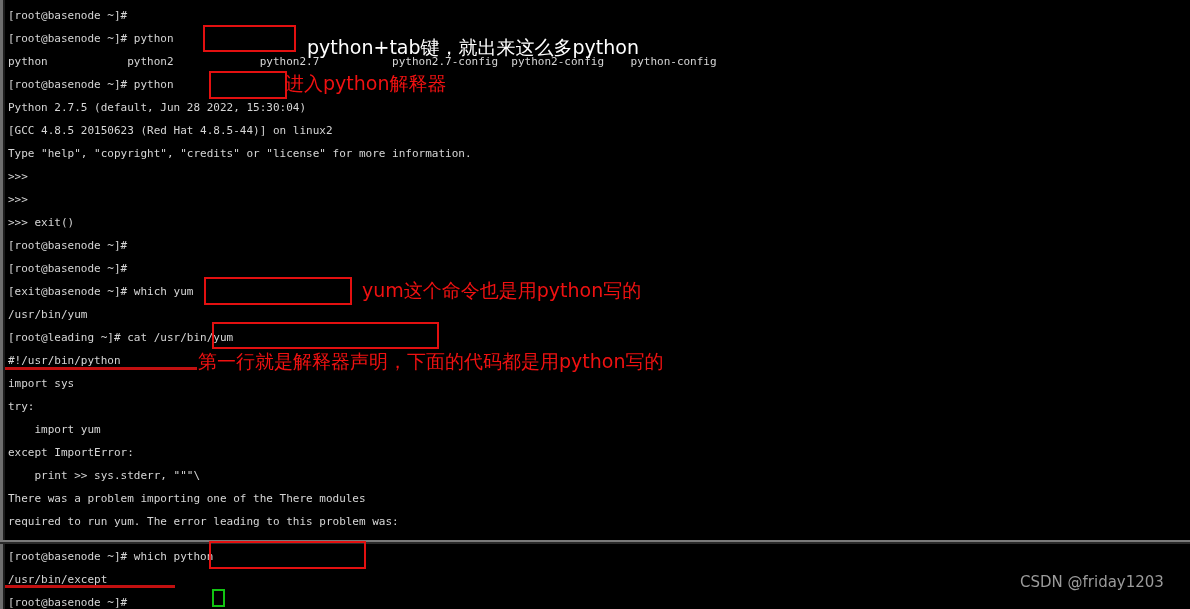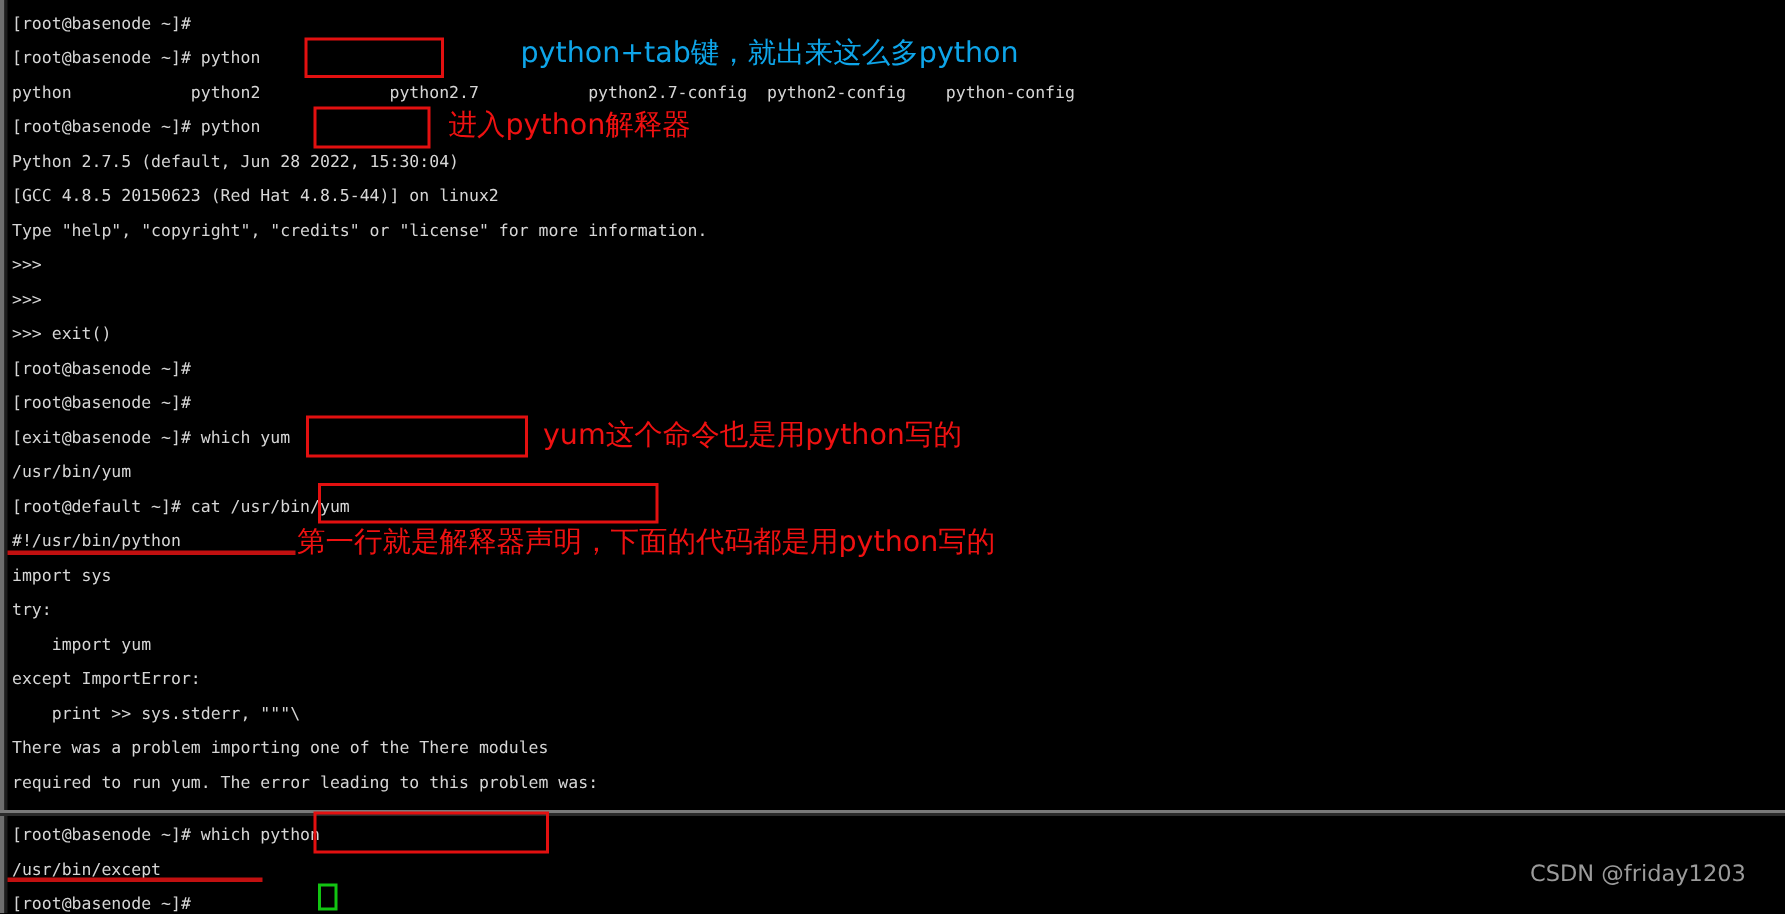--- a/index.html
+++ b/index.html
@@ -116,21 +116,21 @@
       <div class="term-line" style="top: 97px;">Python 2.7.5 (default, Jun 28 2022, 15:30:04)</div>
       <div class="term-line" style="top: 120px; text-align: right;">[GCC 4.8.5 20150623 (Red Hat 4.8.5-44)] on linux2</div>
       <div class="term-line" style="top: 143px;">Type "help", "copyright", "credits" or "license" for more information.</div>
       <div class="term-line" style="top: 166px;">&gt;&gt;&gt;</div>
       <div class="term-line" style="top: 189px;">&gt;&gt;&gt;</div>
       <div class="term-line" style="top: 212px;">&gt;&gt;&gt; exit()</div>
       <div class="term-line" style="top: 235px;">[root@basenode ~]#</div>
       <div class="term-line" style="top: 258px;">[root@basenode ~]#</div>
       <div class="term-line" style="top: 281px;">[exit@basenode ~]# which yum</div>
       <div class="term-line" style="top: 304px;">/usr/bin/yum</div>
-      <div class="term-line" style="top: 327px;">[root@default ~]# cat /usr/bin/yum</div>
+      <div class="term-line" style="top: 327px;">[root@leading ~]# cat /usr/bin/yum</div>
       <div class="term-line" style="top: 350px;">#!/usr/bin/python</div>
       <div class="term-line" style="top: 373px;">import sys</div>
       <div class="term-line" style="top: 396px;">try:</div>
       <div class="term-line" style="top: 419px; text-align: right;">    import yum</div>
       <div class="term-line" style="top: 442px;">except ImportError:</div>
       <div class="term-line" style="top: 465px;">    print &gt;&gt; sys.stderr, """\</div>
       <div class="term-line" style="top: 488px;">There was a problem importing one of the There modules</div>
       <div class="term-line" style="top: 511px;">required to run yum. The error leading to this problem was:</div>
       <div class="term-line" style="top: 546px;">[root@basenode ~]# which python</div>
       <div class="term-line" style="top: 569px;">/usr/bin/except</div>
@@ -145,22 +145,22 @@
       <div class="box" style="left: 209px; top: 71px; width: 78px; height: 28px; border-color: rgb(227, 16, 16);"></div>
       <div class="box" style="left: 204px; top: 277px; width: 148px; height: 28px; border-color: rgb(227, 16, 16);"></div>
       <div class="box" style="left: 212px; top: 322px; width: 227px; height: 27px; border-color: rgb(227, 16, 16);"></div>
       <div class="box" style="left: 209px; top: 541px; width: 157px; height: 28px; border-color: rgb(227, 16, 16);"></div>
     </div>
   <div id="underlines">
       <div class="uline" style="left: 5px; top: 367px; width: 192px; background: rgb(194, 16, 16);"></div>
       <div class="uline" style="left: 5px; top: 585px; width: 170px; background: rgb(194, 16, 16);"></div>
     </div>
   <div id="anns">
-      <div class="ann" style="left: 307px; top: 24px; color: #0ea5e9; margin-left: 40px;">python+tab键，就出来这么多python</div>
-      <div class="ann" style="left: 285px; top: 72px; color: rgb(239, 17, 17); margin-left: 14px;">进入python解释器</div>
+      <div class="ann" style="left: 307px; top: 36px; color: #ffffff;">python+tab键，就出来这么多python</div>
+      <div class="ann" style="left: 285px; top: 72px; color: rgb(239, 17, 17);">进入python解释器</div>
       <div class="ann" style="left: 362px; top: 279px; color: rgb(239, 17, 17);">yum这个命令也是用python写的</div>
       <div class="ann" style="left: 198px; top: 350px; color: rgb(239, 17, 17);">第一行就是解释器声明，下面的代码都是用python写的</div>
     </div>
 
   <div class="cursor" id="cursor" style="left: 212px; top: 589px; width: 13px; height: 18px; border-color: rgb(18, 196, 18);"></div>
 
   <div class="watermark" id="watermark" style="left: 1020px; top: 573px;">CSDN @friday1203</div>
 
 </div>
 

